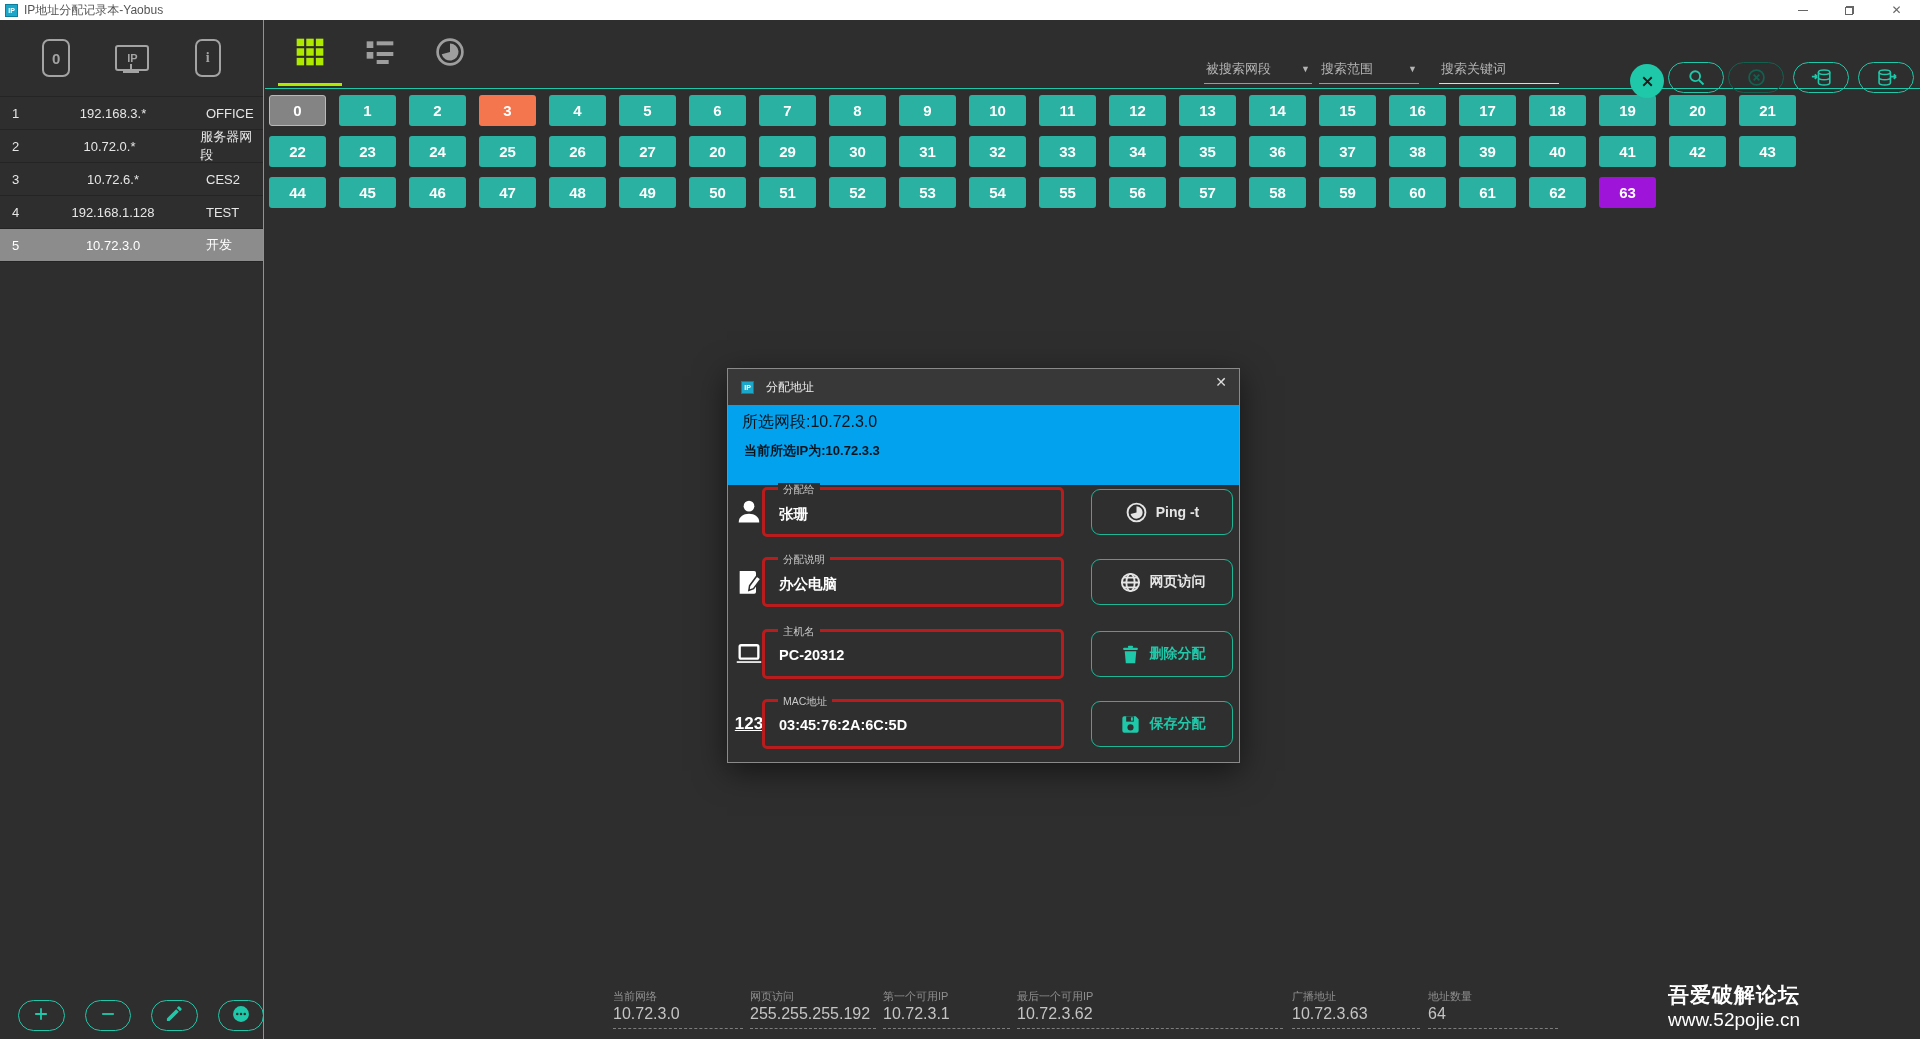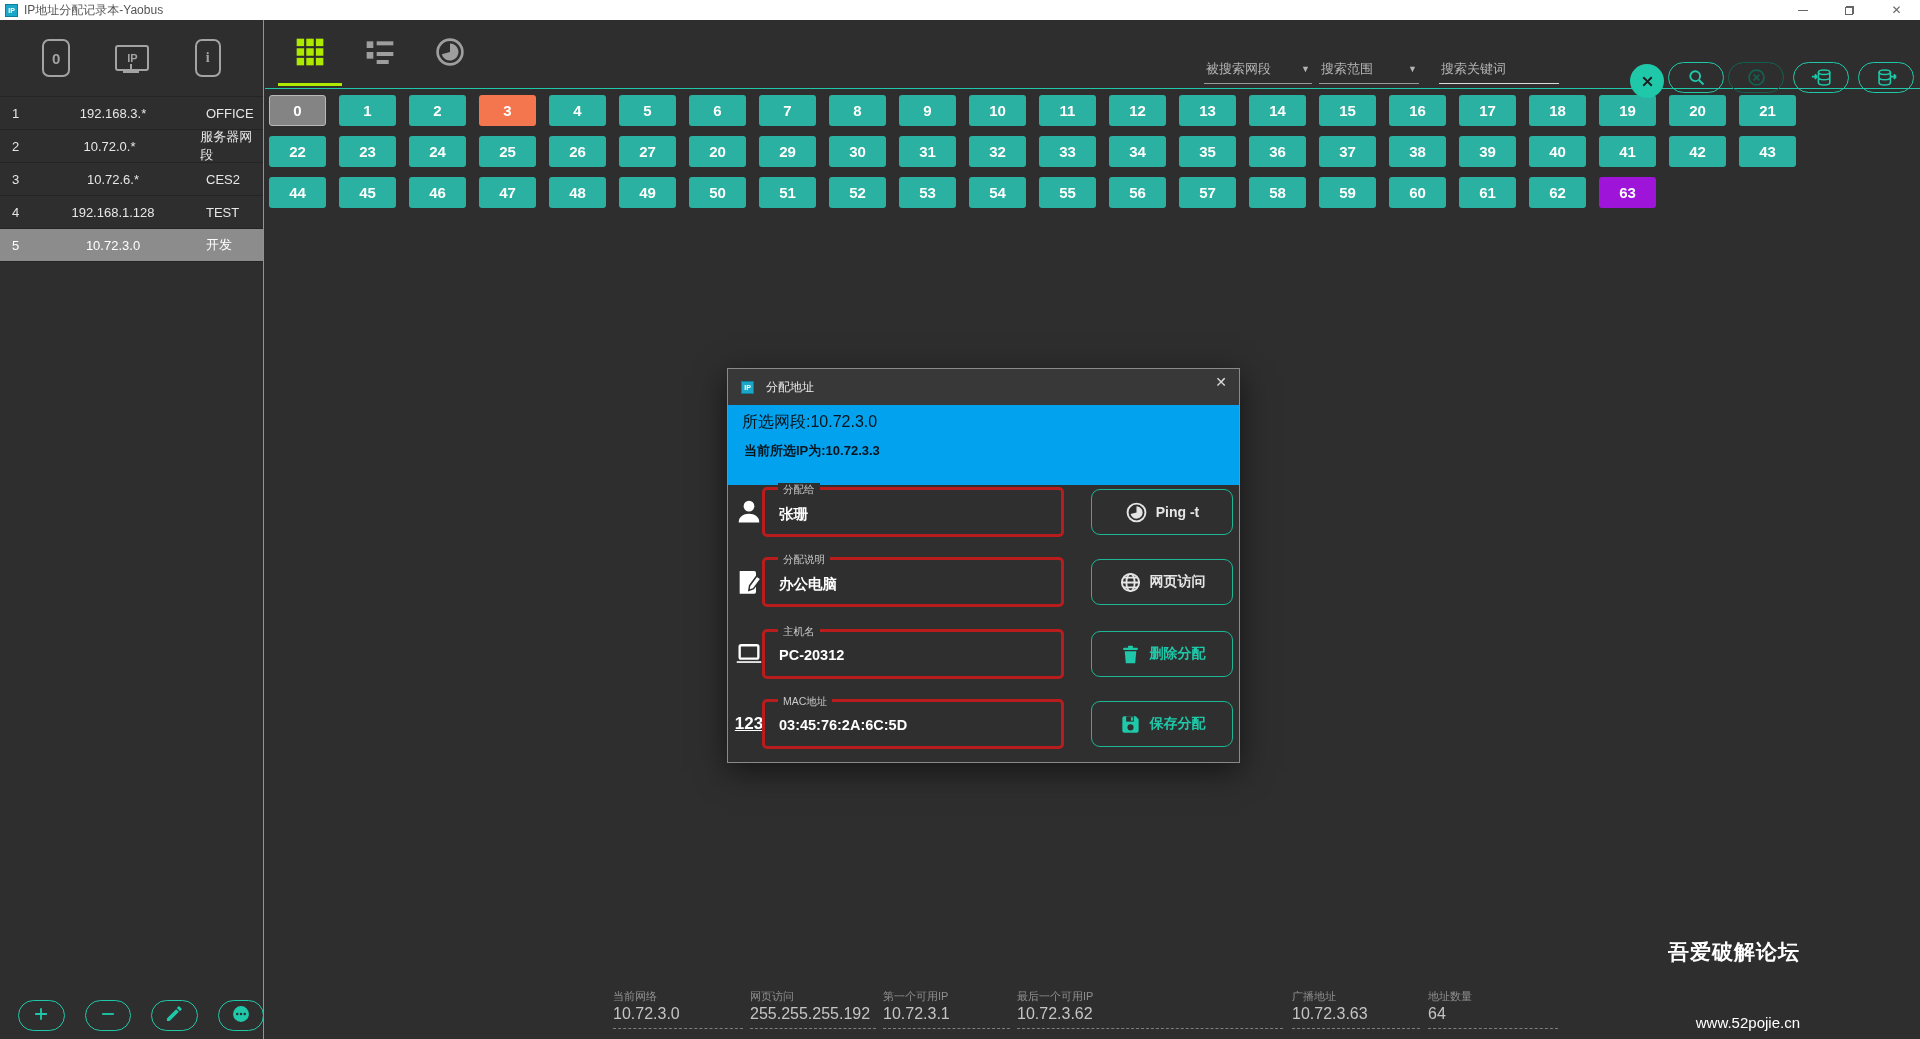--- a/index.html
+++ b/index.html
@@ -81,21 +81,21 @@
 
   
   .statusbar { position:absolute; left:0; bottom:6px; width:1920px; height:44px; }
   .stat { position:absolute; top:0; }
   .stat .lb { font-size:11px; color:#8f8f8f; }
   .stat .vl { font-size:16px; color:#c4c4c4; margin-top:1px; }
   .stat .dash { border-bottom:1px dashed #7d7d7d; margin-top:5px; }
 
   .watermark { position:absolute; right:120px; bottom:8px; text-align:right; color:#fff; }
   .watermark .w1 { font-size:21px; font-weight:bold; letter-spacing:1px; }
-  .watermark .w2 { font-size:15px;margin-top:48px; }
+  .watermark .w2 { font-size:19px; }
 
   
   .modal { position:absolute; left:727px; top:368px; width:513px; height:395px; background:#2f2f2f;
            border:1px solid #8a8a8a; box-shadow:0 8px 30px rgba(0,0,0,.55); z-index:10; }
   .m-head { height:36px; background:#383838; display:flex; align-items:center; padding-left:8px; position:relative; }
   .m-head .title { font-size:12px; color:#eaeaea; margin-left:6px; }
   .m-close { position:absolute; right:12px; top:0; height:26px; display:flex; align-items:center; color:#ddd; font-size:14px; }
   .m-banner { height:80px; background:#03a2ee; color:#08141c; padding:7px 0 0 14px; }
   .m-banner .b1 { font-size:16px; }
   .m-banner .b2 { font-size:13px; font-weight:bold; margin-top:9px; margin-left:2px; }

